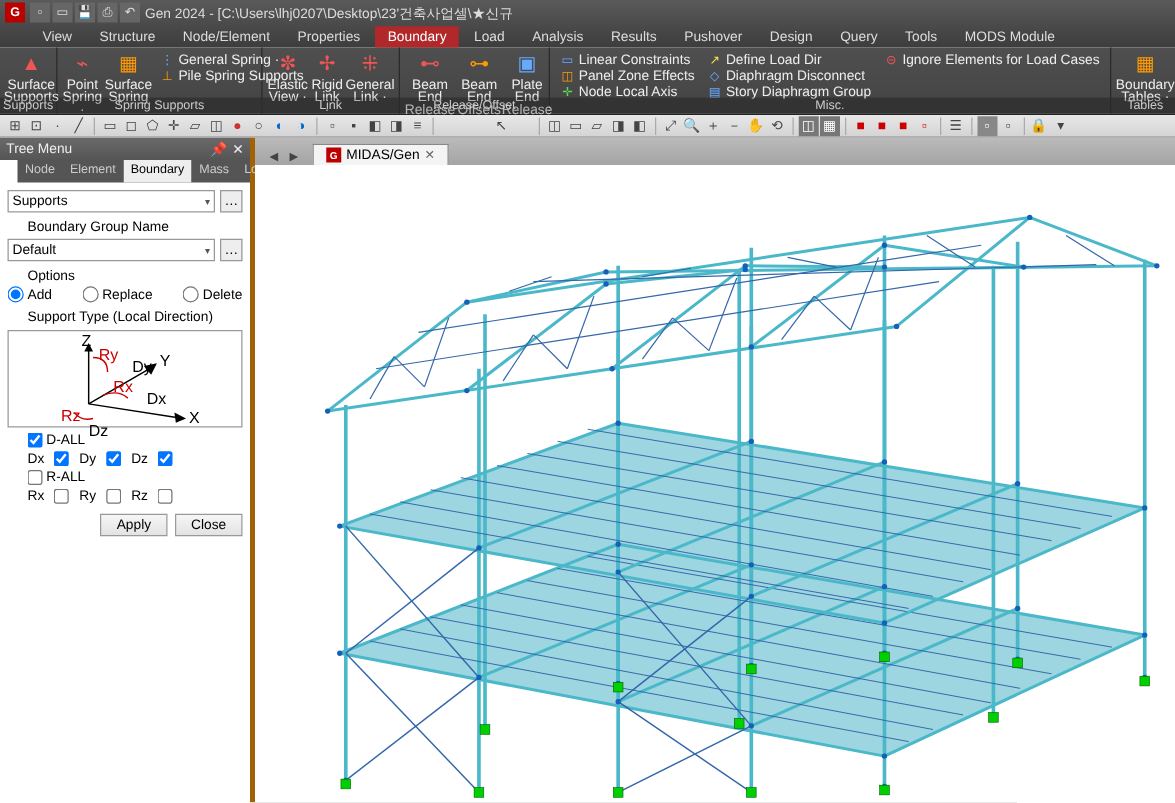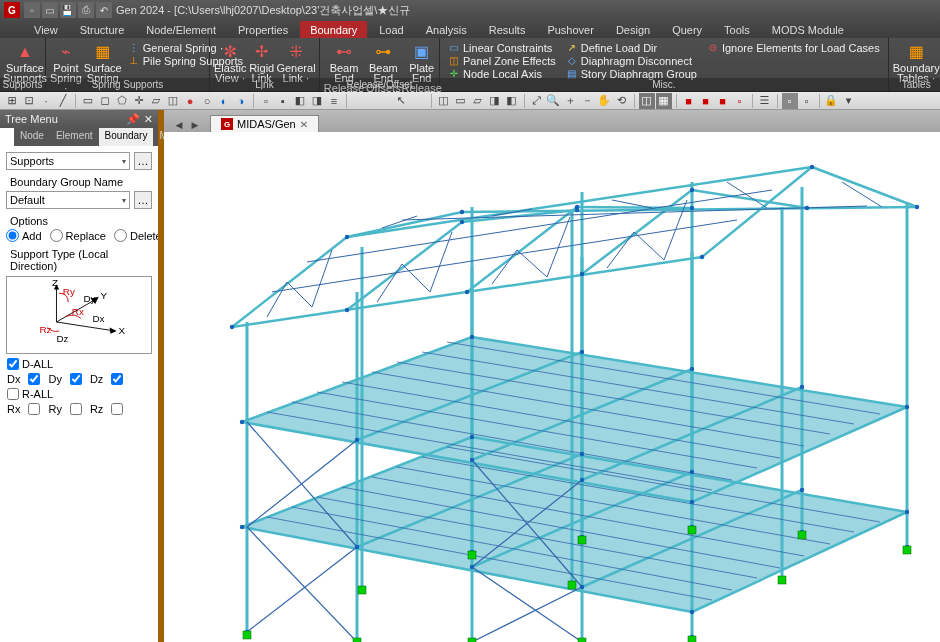--- a/index.html
+++ b/index.html
@@ -33,36 +33,36 @@
 
 
 .toolrow { height: 18px; background: linear-gradient(#e8e8e8,#d4d4d4); border-bottom:1px solid #999; display:flex; align-items:center; padding:0 4px; gap:1px;}
 .toolrow .tb { width:16px; height:16px; display:flex; align-items:center; justify-content:center; font-size:11px; color:#444; cursor:pointer;}
 .toolrow .sep { width:1px; height:14px; background:#aaa; margin:0 3px;}
 
 
 .main { position:absolute; top:110px; left:0; right:0; bottom:0; display:flex; }
 
 
-.tree { width:164px; background:#fff; border-right:6px solid #a16207; display:flex; flex-direction:column; }
+.tree { width:204px; background:#fff; border-right:4px solid #a16207; display:flex; flex-direction:column; }
 .tree-head { height:18px; background:linear-gradient(#6a6a6a,#555); color:#eee; font-size:10px; display:flex; align-items:center; padding:0 5px; justify-content:space-between;}
 .tree-head .x{cursor:pointer;}
 .tree-tabs { height:18px; background:#555; display:flex;margin-left:14px;}
 .tree-tabs div{ padding:2px 6px; color:#ccc; font-size:10px; cursor:pointer;}
 .tree-tabs div.active{ background:#eee; color:#000;}
 .tree-body { flex:1; padding:3px 6px; font-size:11px; overflow:auto;}
 .fieldrow { display:flex; align-items:center; gap:4px; margin:3px 0;}
 .select { flex:1; height:18px; border:1px solid #999; background:#fff; padding:0 3px; display:flex; align-items:center; justify-content:space-between; font-size:11px;}
 .select .arr{font-size:8px;color:#555;}
 .dots{ width:18px; height:18px; border:1px solid #999; background:#eee; display:flex; align-items:center; justify-content:center; cursor:pointer;}
-.sectitle{ font-size:11px; color:#000; margin:6px 4px 2px;}
+.sectitle{ font-size:11px; color:#000; margin:6px 16px 2px;}
 .radio-row{display:flex; gap:8px; margin:2px 0;justify-content:space-between;}
 .radio-row label{display:flex; align-items:center; gap:3px; font-size:11px;}
 .diagram{ border:1px solid #999; height:78px; background:#fff; margin:4px 0; position:relative;}
-.chkrow{display:flex; align-items:flex-end; gap:8px; margin:3px 1px;}
+.chkrow{display:flex; align-items:flex-end; gap:8px; margin:3px 16px;}
 .chkrow .chk{display:flex; align-items:center; gap:3px; font-size:11px;}
 .chkrow .chk input{width:12px;height:12px;}
 .btnrow{display:flex; gap:6px; justify-content:flex-end; margin-top:8px;}
 .btn{ padding:2px 12px; border:1px solid #999; background:linear-gradient(#f6f6f6,#e3e3e3); font-size:11px; cursor:pointer;}
 
 
 .canvas-wrap{ flex:1; display:flex; flex-direction:column; background:#888;}
 .doc-tabs{ height:22px; display:flex; align-items:flex-end; background:linear-gradient(#bbb,#a4a4a4); padding-left:8px; gap:4px;}
 .doc-tabs .dtab{ background:#f4f4f4; border:1px solid #888; border-bottom:none; padding:2px 10px; font-size:11px; display:flex; align-items:center; gap:4px; cursor:pointer;}
 .doc-tabs .dtab .logo{width:12px;height:12px;background:#b00;color:#fff;display:flex;align-items:center;justify-content:center;font-size:8px;font-weight:bold;}
@@ -386,20 +386,24 @@
             <input type="checkbox" style="">
           </label>
         <span>Ry</span>
           <label class="chk">
             <input type="checkbox" style="">
           </label>
         <span>Rz</span>
           <label class="chk">
             <input type="checkbox" style="">
           </label>
+      </div>
+      <div class="btnrow">
+        <div class="btn">Apply</div>
+        <div class="btn">Close</div>
       </div>
     </div>
   </div>
 
   <div class="canvas-wrap">
     <div class="doc-tabs">
       <div class="nav">
         <div>◀</div>
         <div>▶</div>
       </div>

